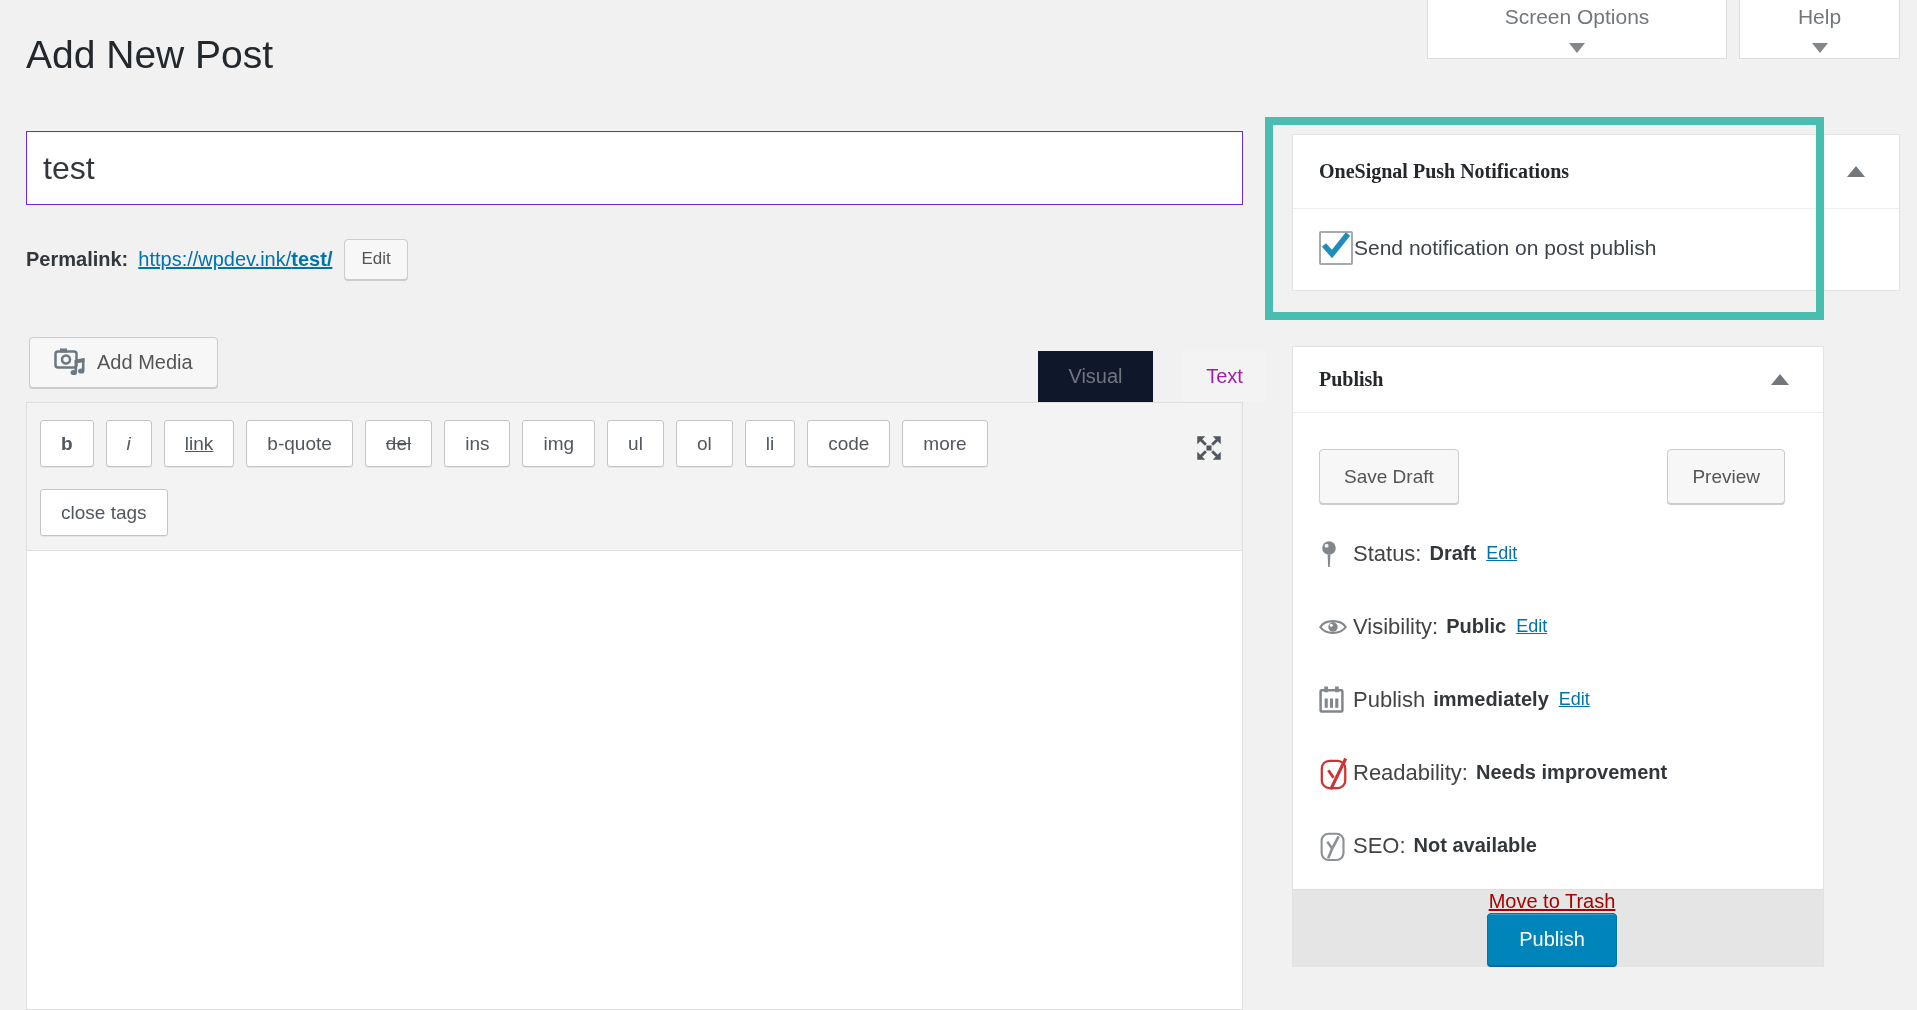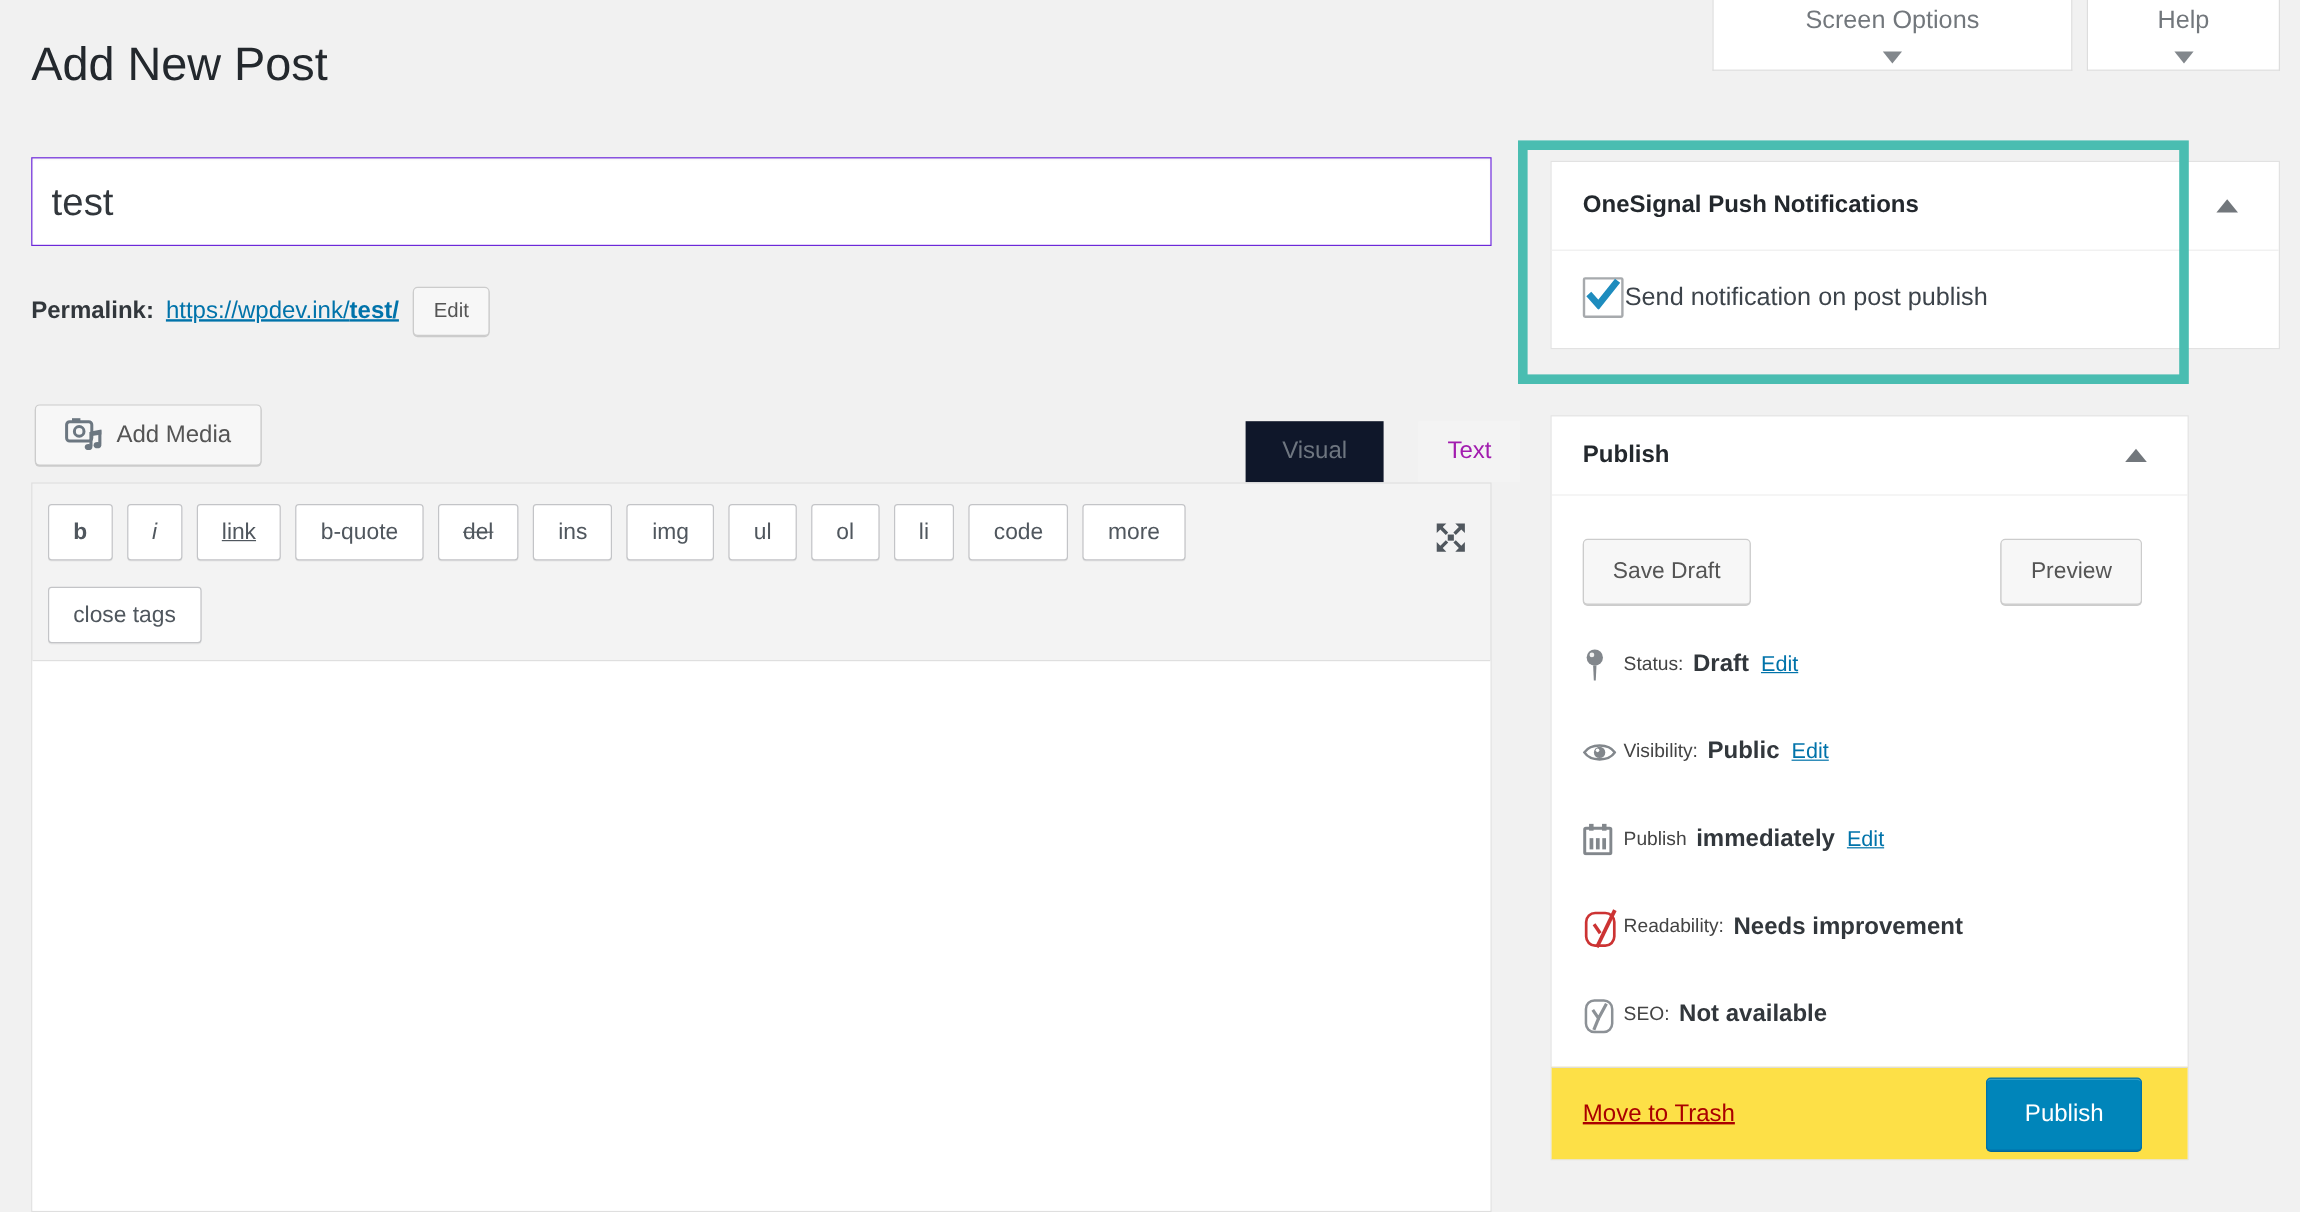--- a/index.html
+++ b/index.html
@@ -83,20 +83,21 @@
   .editor-canvas {
     position:absolute; left:0; right:0; top:147px; bottom:0;
     background:#fff; border-top:1px solid #dfdfdf;
   }
 
   
   .panel { position:absolute; background:#fff; border:1px solid #e2e2e2; }
   .panel-header {
     display:flex; align-items:center; height:72px; padding:0 28px 0 26px;
     border-bottom:1px solid #eee;
+    font-family:Liberation Serif, serif;
   }
   .panel-title { font-size:20px; font-weight:700; color:#23282d; }
   .toggle-btn { margin-left:auto; background:transparent; border:none; cursor:pointer; padding:6px; }
   .caret-up { display:block; width:0; height:0; border-left:9px solid transparent; border-right:9px solid transparent; border-bottom:11px solid #72777c; }
 
   #onesignal-panel { left:1292px; top:134px; width:608px; height:157px; }
   #onesignal-panel .panel-header { height:74px; }
   .onesignal-body { display:flex; align-items:center; gap:1px; padding:22px 26px 0 26px; }
   .checkbox {
     width:34px; height:34px; background:#fff; border:2px solid #a7aaad; border-radius:2px;
@@ -114,29 +115,29 @@
   #publish-panel { left:1292px; top:346px; width:532px; height:621px; }
   #publish-panel .panel-header { height:66px; }
   .minor-actions { position:absolute; left:26px; right:38px; top:102px; display:flex; justify-content:space-between; }
   .btn-secondary {
     height:55px; padding:0 24px; background:#f7f7f7; border:1px solid #ccc; border-radius:4px;
     box-shadow:0 1px 0 #ccc; color:#555; font-size:19px; font-family:inherit; cursor:pointer;
   }
   .misc-rows { position:absolute; left:26px; right:20px; top:170px; }
   .misc-row { height:73px; display:flex; align-items:center; }
   .row-icon { width:34px; display:flex; justify-content:flex-start; align-items:center; flex:none; color:#82878c; }
-  .row-label { font-size:16px; color:#444; margin-right:8px; white-space:pre; }
+  .row-label { font-size:22px; color:#444; margin-right:8px; white-space:pre; }
   .row-value { font-size:20px; color:#32373c; font-weight:700; }
   .edit-link { font-size:18px; color:#0073aa; text-decoration:underline; margin-left:10px; cursor:pointer; }
   .edit-link:empty { display:none; }
 
   .panel-footer {
     position:absolute; left:0; right:0; bottom:0; height:77px;
-    background:#fde047; border-top:1px solid #ddd;
-    display:flex; align-items:center; justify-content:space-between; padding:0 38px 0 26px;
+    background:#e5e5e5; border-top:1px solid #ddd;
+    display:flex; align-items:center; justify-content:flex-start; padding:0 38px 0 26px;flex-direction:column;
   }
   .trash-link { font-size:20px; color:#a00; text-decoration:underline; cursor:pointer; }
   .publish-btn {
     height:61px; padding:0 31px; background:#0085ba; border:1px solid #0073aa; border-radius:4px;
     box-shadow:0 1px 0 #006799, inset 0 1px 0 rgba(255,255,255,.2);
     color:#fff; font-size:20px; font-family:inherit; cursor:pointer;
   }
 </style>
 </head>
 <body>

